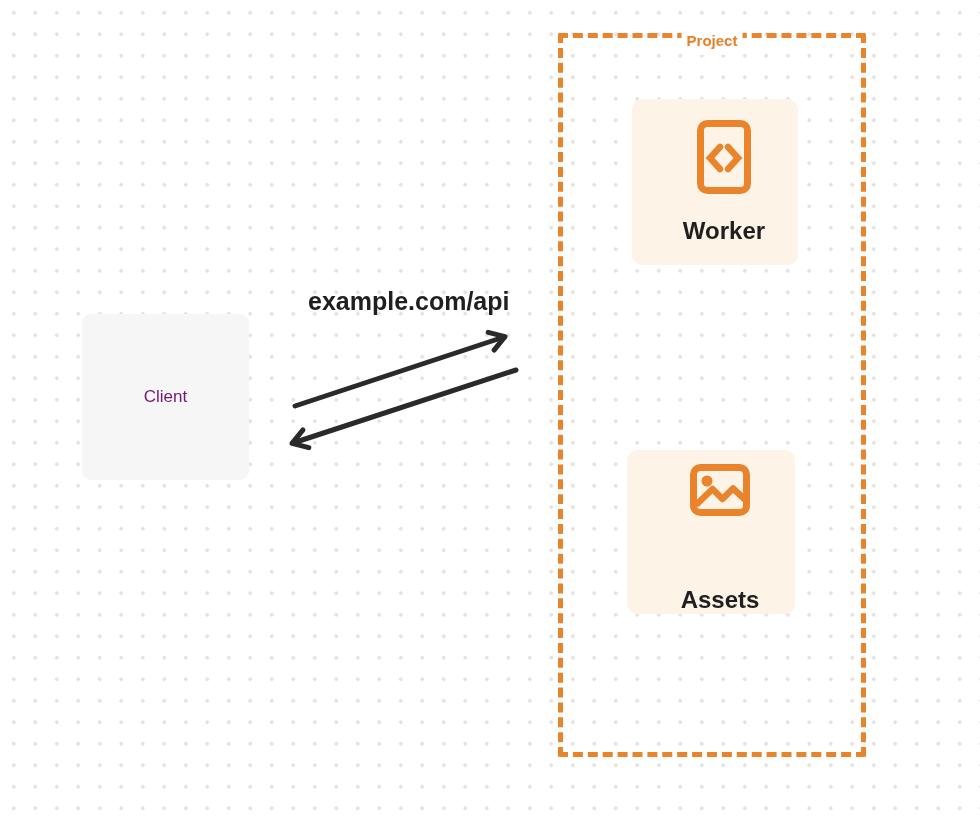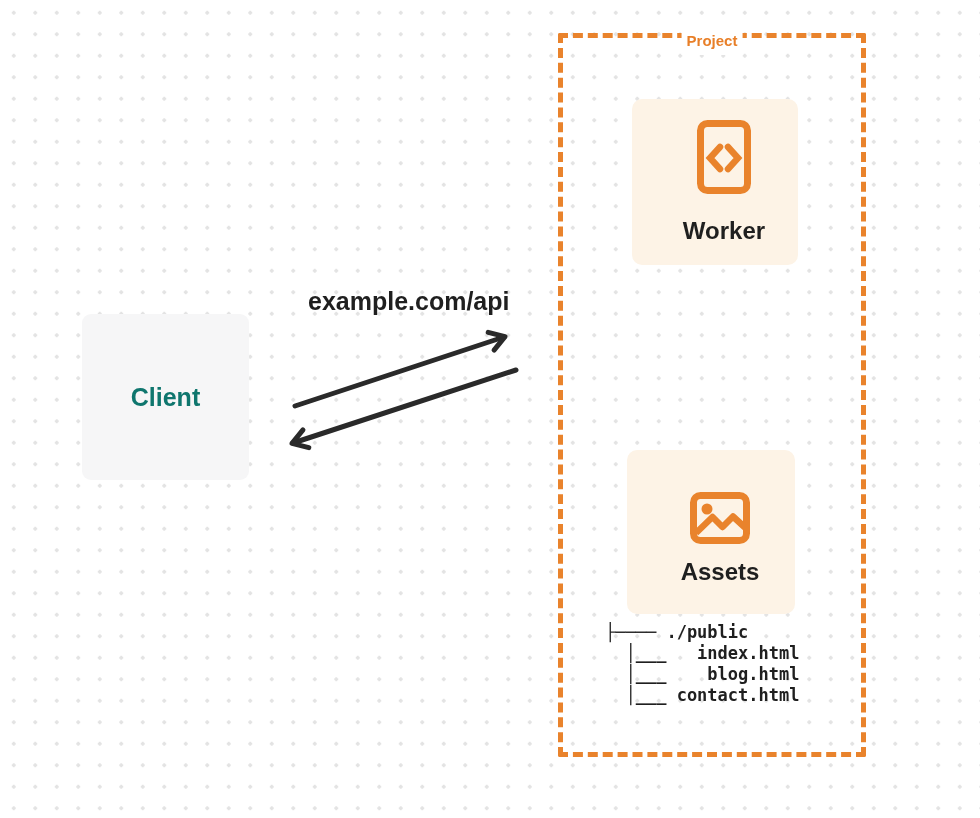--- a/index.html
+++ b/index.html
@@ -21,28 +21,28 @@
     font-size:15px;font-weight:bold;color:#e87f28;line-height:28px;
     background:#ffffff;padding:0 5px;white-space:nowrap;
   }
   
   .card{
     position:absolute;box-sizing:border-box;border-radius:10px;
     display:flex;flex-direction:column;align-items:center;justify-content:center;
   }
   .card-cream{background:#fdf3e6;padding-left:18px;}
   .worker-card{left:69px;top:61px;width:166px;height:166px;gap:22px;}
-  .assets-card{left:64px;top:412px;width:168px;height:164px;gap:13px;padding-top:14px;}
+  .assets-card{left:64px;top:412px;width:168px;height:164px;gap:13px;padding-top:14px;justify-content:space-between;}
   .card-label{font-size:24px;font-weight:bold;color:#1f1f1f;line-height:29px;}
   .client-card{
     position:absolute;left:82px;top:314px;width:167px;height:166px;
     background:#f6f6f7;border-radius:9px;
     display:flex;align-items:center;justify-content:center;
   }
-  .client-label{font-size:25px;font-weight:bold;color:#0f766e;}
+  .client-label{font-size:17px;font-weight:normal;color:#701a75;}
   
   .url-label{
     position:absolute;left:308px;top:290px;
     font-size:25px;font-weight:bold;color:#1f1f1f;line-height:22px;white-space:nowrap;
   }
   
   .arrows{position:absolute;left:0;top:0;pointer-events:none;}
   
   .file-tree{
     position:absolute;left:42px;top:584px;
@@ -86,21 +86,15 @@
 
     <div class="card card-cream assets-card">
       <svg width="60" height="52" viewBox="0 0 60 52">
         <rect x="3.5" y="3.5" width="53" height="45" rx="7" fill="none" stroke="#e9832c" stroke-width="7"></rect>
         <circle cx="17" cy="17" r="5.5" fill="#e9832c"></circle>
         <path d="M6,41 L22.5,25 L32.5,35 L43,24.5 L55,35.5" fill="none" stroke="#e9832c" stroke-width="6.5" stroke-linejoin="round"></path>
       </svg>
       <div class="card-label">Assets</div>
     </div>
 
-    <div class="file-tree">
-      <div class="tree-line">├──── ./public</div>
-      <div class="tree-line">  │___   index.html</div>
-      <div class="tree-line">  │___    blog.html</div>
-      <div class="tree-line">  │___ contact.html</div>
-    </div>
   </div>
 
 </div>
 
 </body></html>

